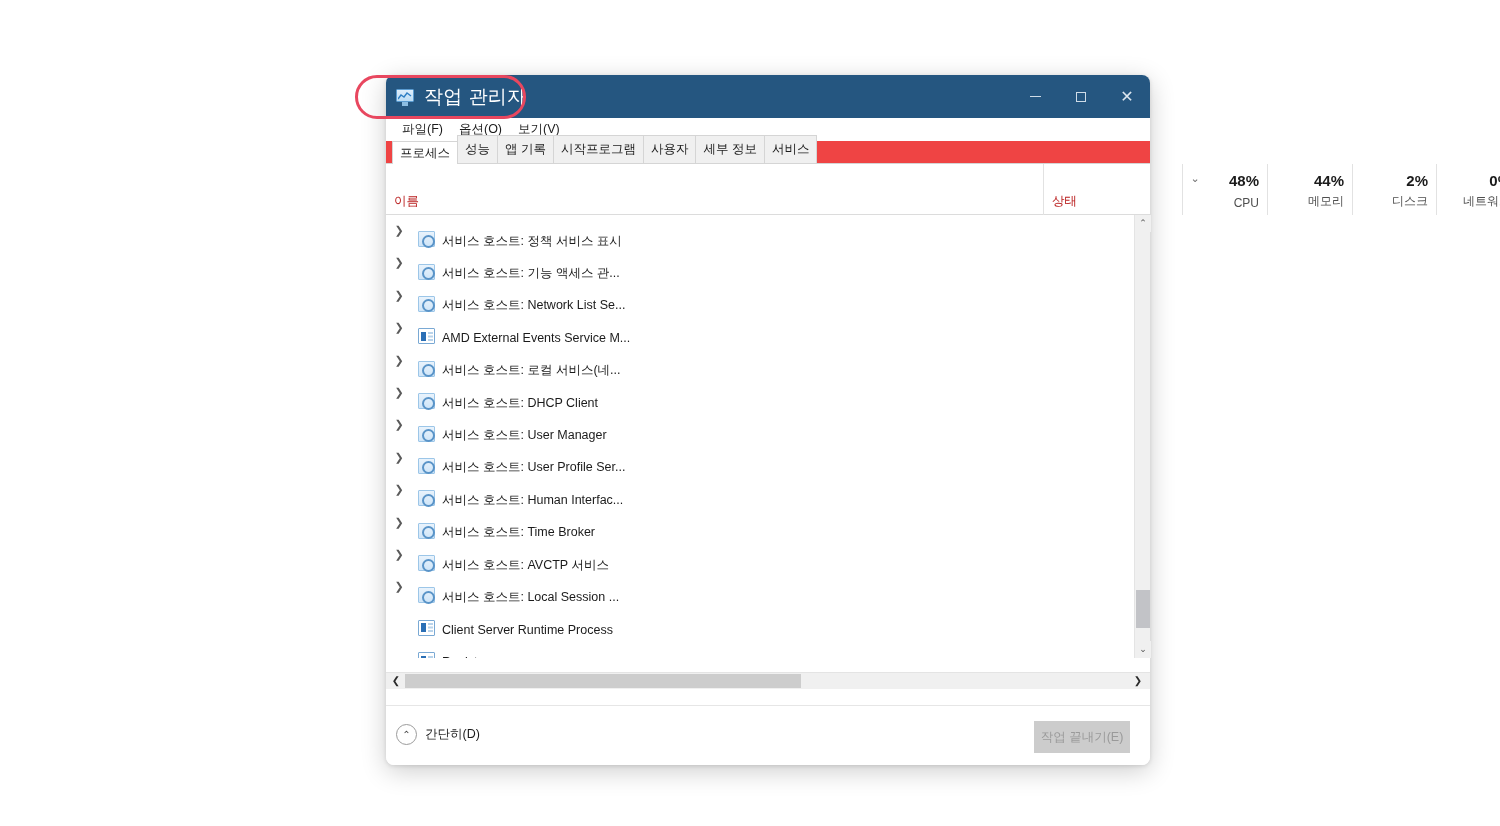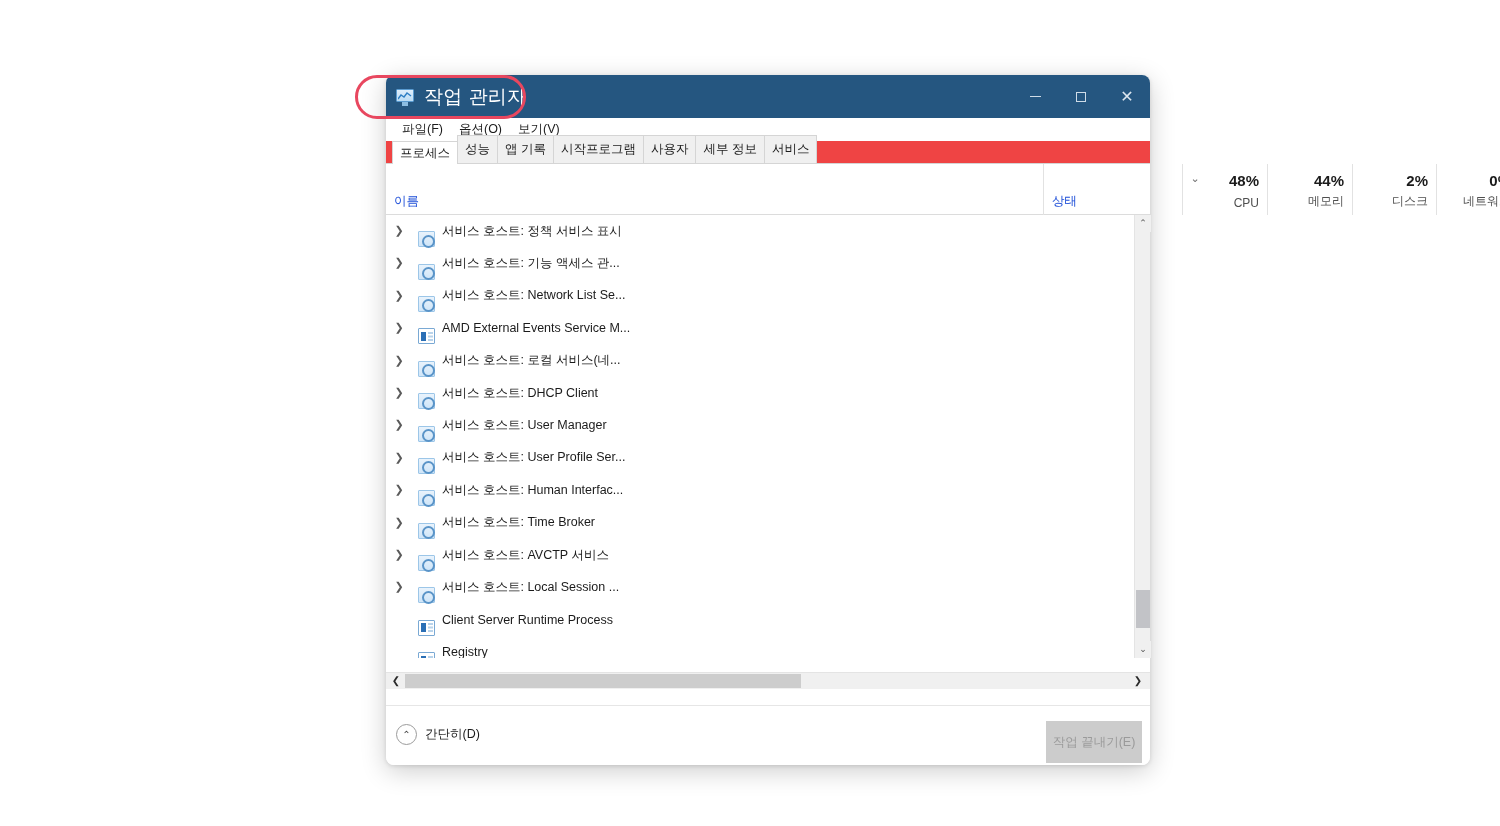--- a/index.html
+++ b/index.html
@@ -183,21 +183,21 @@
     right: 8px;
     bottom: 5px;
     font-size: 12px;
     color: #4f4f4f;
   }
   .th .lbl {
     position: absolute;
     left: 8px;
     bottom: 5px;
     font-size: 12.5px;
-    color: #1d4ed8;
+    color: #b91c1c;
   }
   .th .sortmark {
     position: absolute;
     left: 6px;
     top: 9px;
     width: 12px; height: 12px;
     color: #6f6f6f;
     font-size: 11px;
     line-height: 12px;
     text-align: center;
@@ -280,21 +280,21 @@
     content: "";
     position: absolute;
     left: 8.5px; top: 2.5px;
     width: 5px; height: 2px;
     background: #b9d3ea;
     box-shadow: 0 3.5px 0 #b9d3ea, 0 7px 0 #b9d3ea;
   }
   .row-label {
     position: absolute;
     left: 56px;
-    top: 0;
+    top: 10px;
     height: 32.4px;
     display: flex;
     align-items: center;
     white-space: nowrap;
     font-size: 12.5px;
     color: #1b1b1b;
   }
   .row.noexp .row-label { left: 56px; }
 
   
@@ -386,24 +386,24 @@
     text-align: center;
     margin-right: 8px;
     font-family: "DejaVu Sans", sans-serif;
   }
   #fewer-label {
     font-size: 12.5px;
     color: #1b1b1b;
   }
   #endtask-btn {
     position: absolute;
-    right: 8px;
+    right: 20px;
     top: 15px;
     width: 96px;
-    height: 42px;
+    height: 32px;
     background: #cccccc;
     border: 1px solid #cccccc;
     color: #9a9a9a;
     font-size: 12.5px;
     display: flex;
     align-items: center;
     justify-content: center;
     white-space: nowrap;
   }
 </style>

